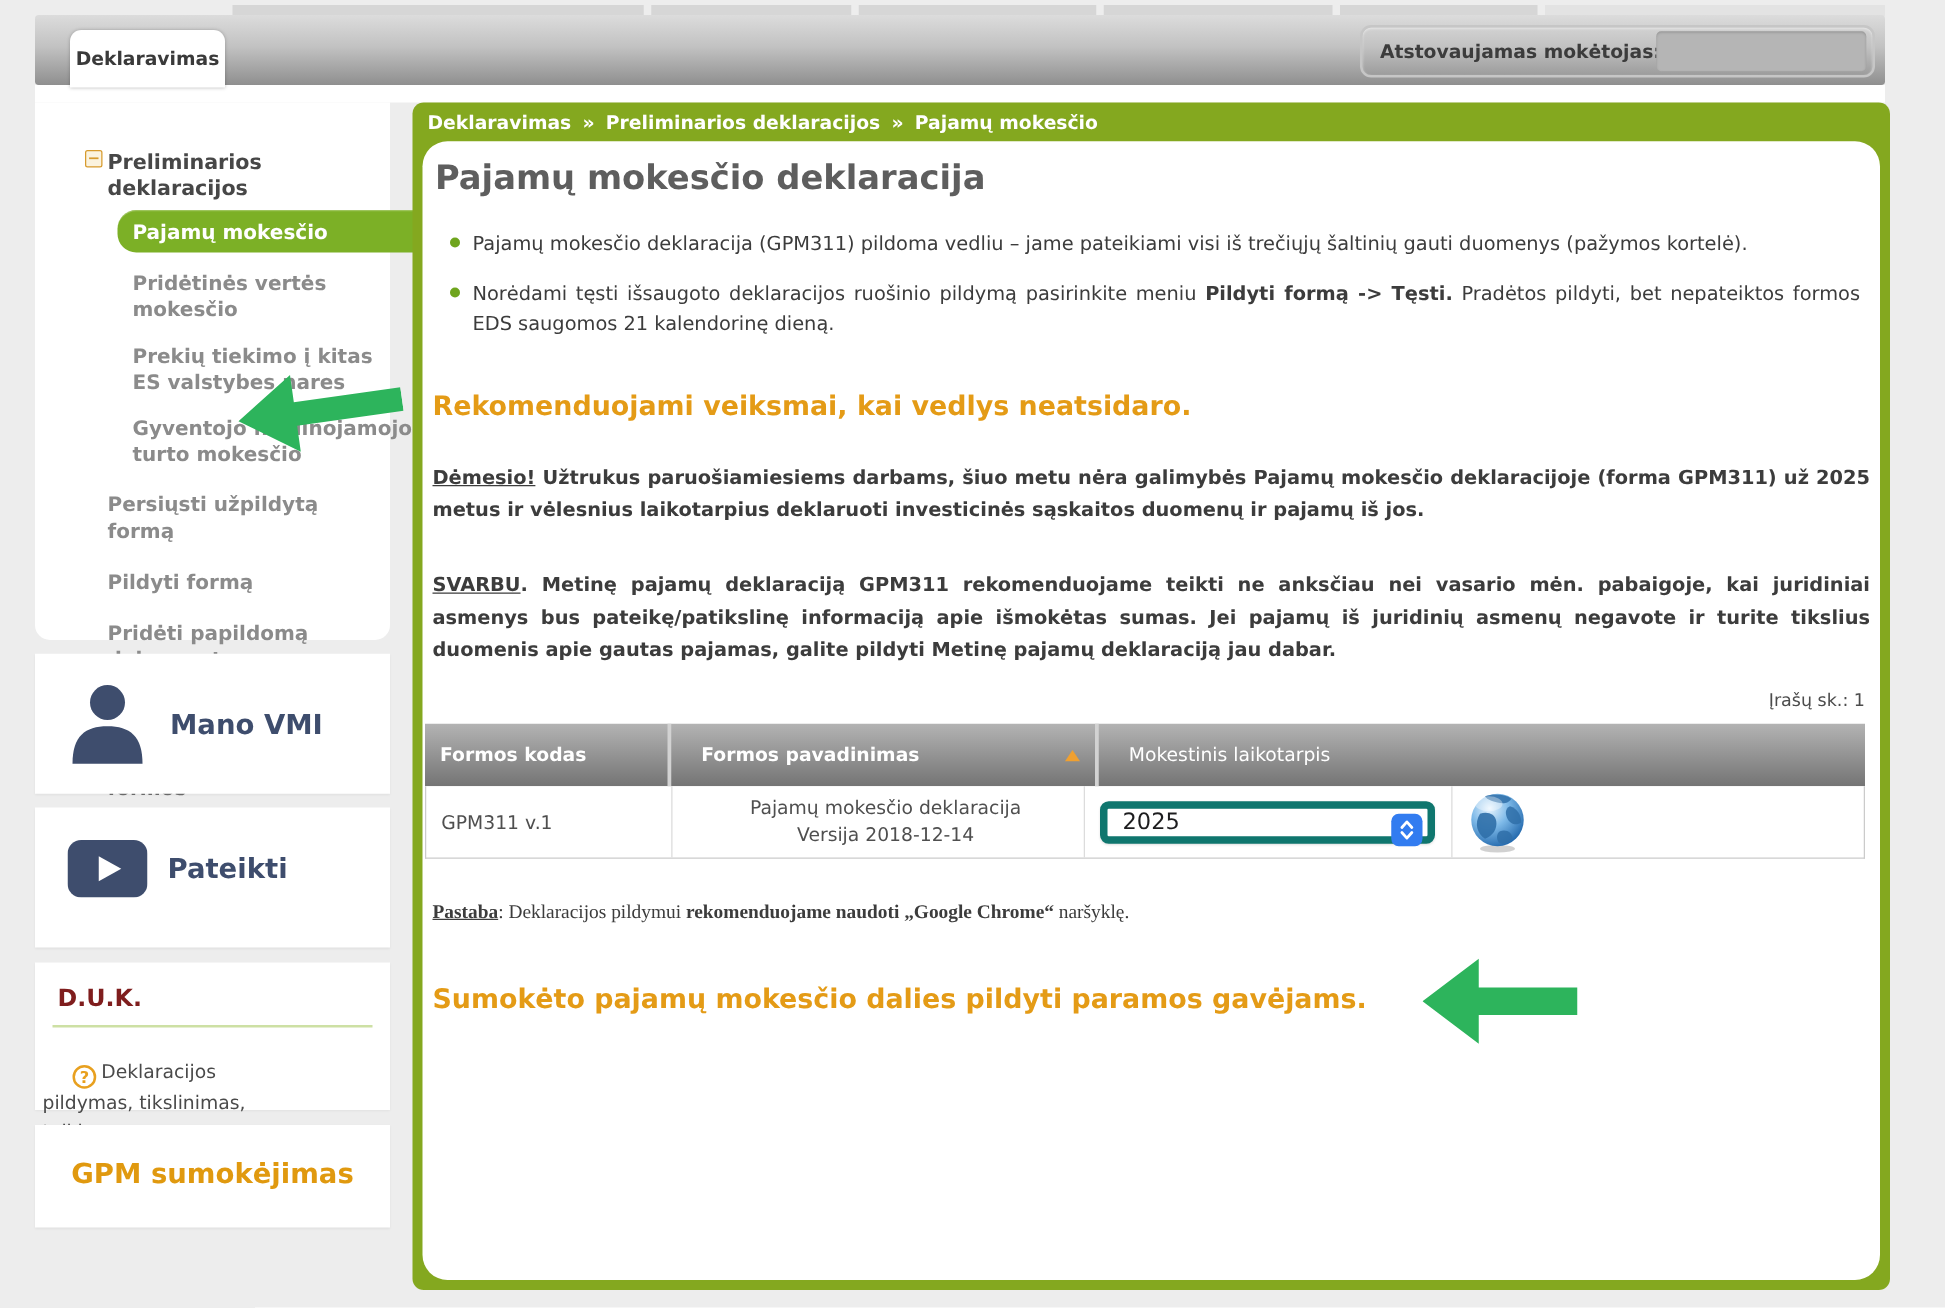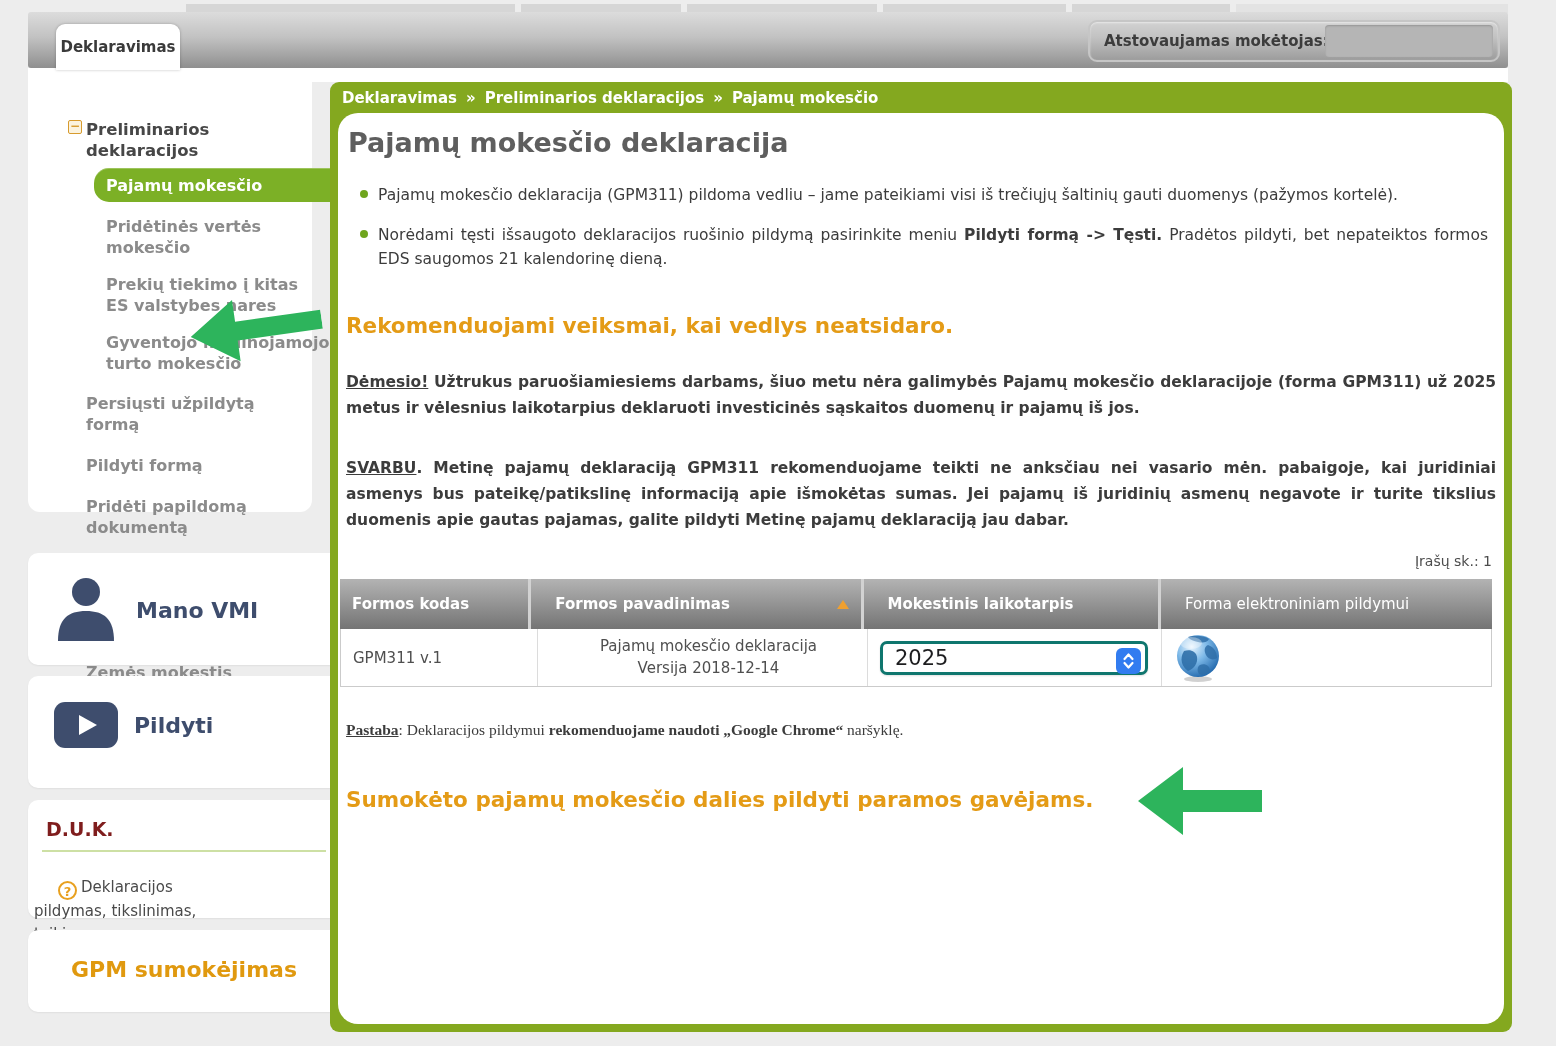--- a/index.html
+++ b/index.html
@@ -62,23 +62,22 @@
   .pill {
     position:relative; left:66px; width:264px; height:34px;
     background:#7cb026; border-radius:15px 0 0 15px;
     color:#ffffff; font-size:16px; font-weight:bold;
     display:flex; align-items:center; padding-left:12px;
     margin:2px 0 10px 0; cursor:pointer;
     box-shadow:inset 0 1px 0 rgba(255,255,255,.25);
   }
 
   .card {
-    left:28px; width:312px; background:#ffffff; border-radius:10px;
+    left:28px; width:284px; background:#ffffff; border-radius:0;
     box-shadow:0 1px 2px rgba(0,0,0,.06);
-    margin-top:30px;
   }
   .card-link { display:flex; align-items:center; cursor:pointer; }
   .card-label { font-size:22px; font-weight:bold; color:#3e4d6d; }
   .duk-title { font-size:19px; font-weight:bold; color:#7f1d1d; padding:18px 16px 10px 18px; }
   .duk-divider { height:2px; background:#cde0a4; margin:0 14px; }
   .duk-text {
     padding:24px 10px 0 6px; text-indent:0; font-size:15px; color:#4a4a4a;
     width:232px; line-height:1.55; cursor:pointer;
   }
   .q-icon {
@@ -140,24 +139,24 @@
     border-bottom:9px solid #f0a030;
   }
   .trow { display:flex; height:58px; background:#ffffff; border:1px solid #cbcbcb; border-top:none; }
   .td { display:flex; align-items:center; padding-left:12px; font-size:15px; color:#4f4f4f; border-right:1px solid #dcdcdc; }
   .td:last-child { border-right:none; }
   .c1 { width:197px; } .c2 { width:330px; } .c3 { width:294px; } .c4 { width:329px; }
   .td-name { display:flex; flex-direction:column; justify-content:center; line-height:1.45; }
 
   .select {
     position:relative; width:268px; height:34px; background:#ffffff;
-    border:3px solid #0f766e; border-radius:7px;
+    border:6px solid #0f766e; border-radius:7px;
     box-shadow:0 1px 2px rgba(0,0,0,.12);
     display:flex; align-items:center; padding-left:12px;
-    font-size:21px; color:#1d1d1f; cursor:pointer;
+    font-size:18px; color:#1d1d1f; cursor:pointer;
   }
   .stepper {
     position:absolute; right:4px; top:4px; width:25px; height:26px;
     background:#327cf0; border-radius:6px;
     display:flex; align-items:center; justify-content:center;
   }
 
   .note-line { position:absolute; left:8px; top:608px; font-size:15.5px; color:#3c3c3c;font-family:Liberation Serif, serif; }
   .b { font-weight:bold; }
 
@@ -236,21 +235,21 @@
     <span class="card-label">Mano VMI</span>
   </div>
 </div>
 
 <div class="abs card" style="top:646px;height:112px;">
   <div class="card-link" style="padding:26px 0 0 26px;gap:16px;">
     <svg width="64" height="46" viewBox="0 0 64 46">
       <rect x="0" y="0" width="64" height="46" rx="11" fill="#3e4d6d"></rect>
       <polygon points="25,13 25,33 43,23" fill="#ffffff"></polygon>
     </svg>
-    <span class="card-label">Pildyti</span>
+    <span class="card-label">Pateikti</span>
   </div>
 </div>
 
 <div class="abs card" style="top:770px;height:118px;">
   <div class="duk-title">D.U.K.</div>
   <div class="duk-divider"></div>
   <div class="duk-text"><span class="q-icon">?</span><span>Deklaracijos pildymas, tikslinimas, teikimas</span></div>
 </div>
 
 <div class="abs card" style="top:900px;height:82px;">
@@ -294,23 +293,20 @@
       <div class="thead">
         <div class="th c1">
             <span>Formos kodas</span>
           </div>
         <div class="th c2 th-sortable">
           <span>Formos pavadinimas</span>
           <span class="sort-asc"></span>
         </div>
         <div class="th c3">
             <span>Mokestinis laikotarpis</span>
-          </div>
-        <div class="th c4">
-            <span>Forma elektroniniam pildymui</span>
           </div>
       </div>
       <div class="trow">
         <div class="td c1">GPM311 v.1</div>
         <div class="td c2 td-name">
           <span>Pajamų mokesčio deklaracija</span>
           <span>Versija 2018-12-14</span>
         </div>
         <div class="td c3">
           <div class="select">

